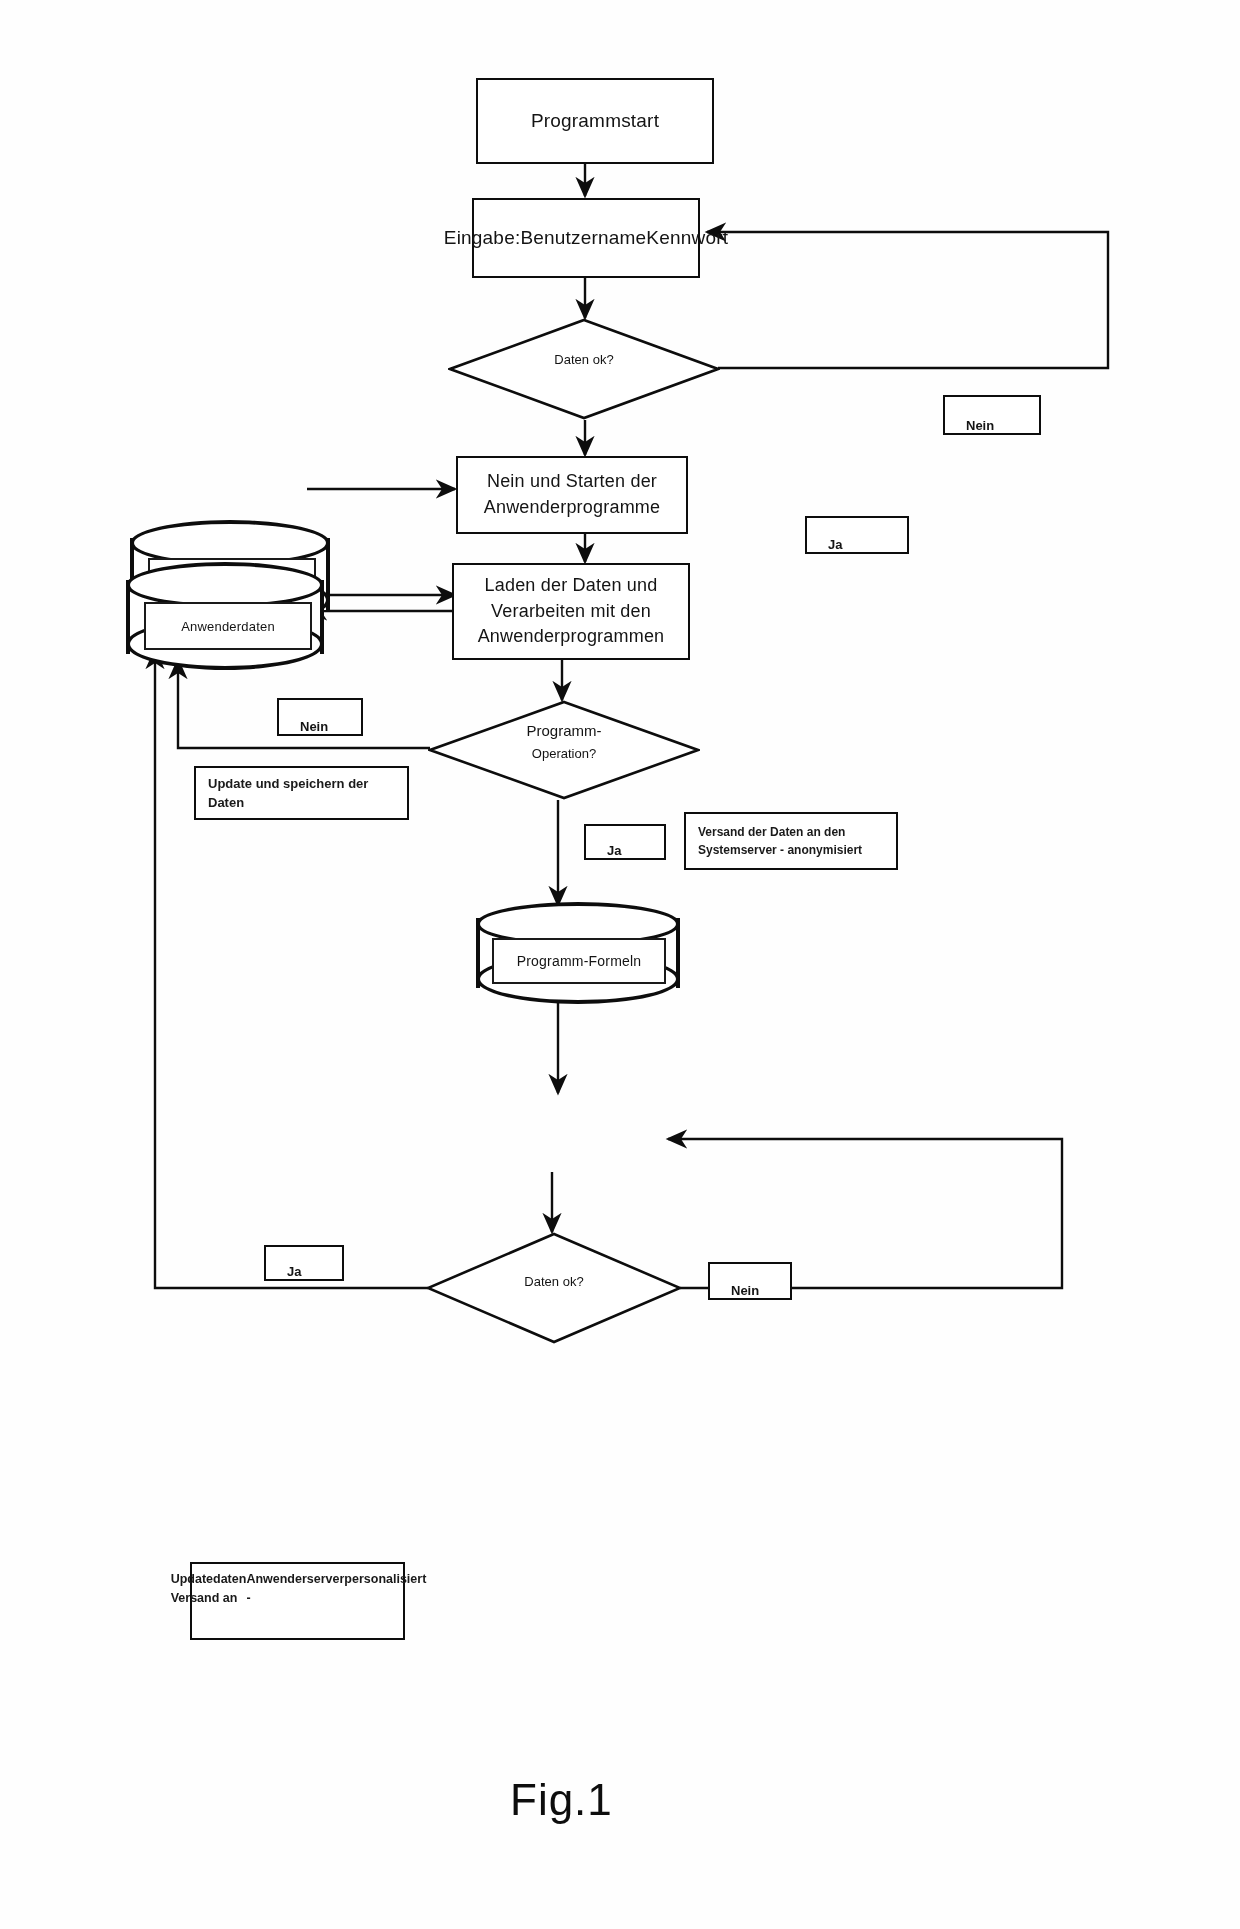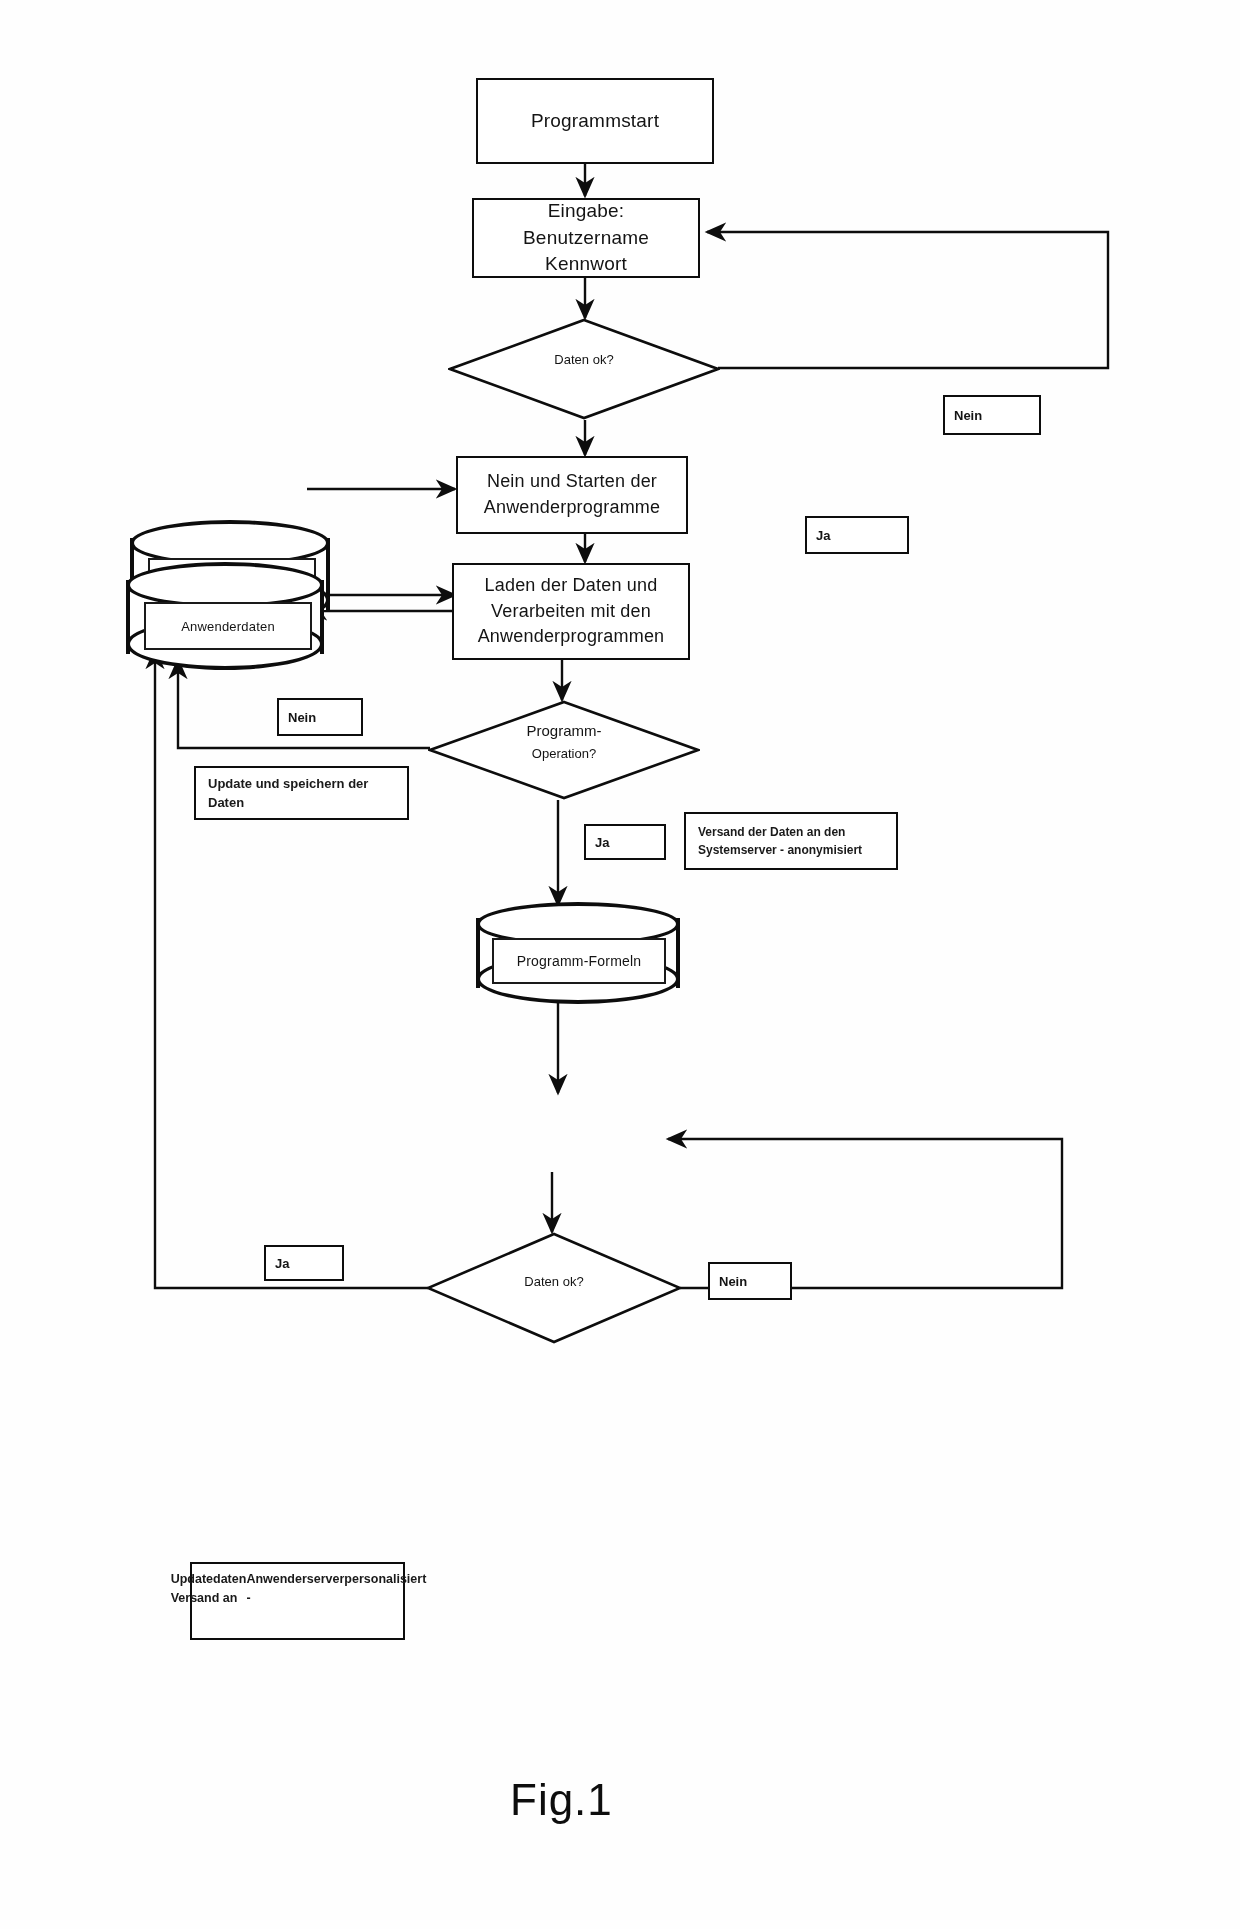--- a/index.html
+++ b/index.html
@@ -30,23 +30,23 @@
     text-align: center;
     line-height: 1.42;
     color: #141414;
     letter-spacing: 0.2px;
   }
   .pbox.big { font-size: 19px; }
   .label-box {
     border: 2px solid #0d0d0d;
     background: #ffffff;
     display: flex;
-    align-items: center;
+    align-items: flex-end;
     justify-content: flex-start;
-    padding-left: 9px;
+    padding-left: 21px;
     font-size: 13px;
     font-weight: bold;
     color: #141414;
   }
   .note-box {
     border: 2px solid #0d0d0d;
     background: #ffffff;
     display: flex;
     align-items: center;
     justify-content: flex-start;
@@ -158,21 +158,21 @@
       <path d="M680,1288 L1062,1288 L1062,1139 L668,1139" marker-end="url(#ah)"></path>
 
       <path d="M428,1288 L155,1288 L155,650" marker-end="url(#ah)"></path>
     </g>
   </svg>
 
   <div class="node pbox big" style="left:476px; top:78px; width:238px; height:86px;">
     <span>Programmstart</span>
   </div>
 
-  <div class="node pbox big" style="left:472px; top:198px; width:228px; height:80px; flex-direction:column;">
+  <div class="node pbox big" style="left:472px; top:198px; width:228px; height:80px; flex-direction:row;">
     <span>Eingabe:</span>
     <span>Benutzername</span>
     <span>Kennwort</span>
   </div>
 
   <div class="diamond" style="left:448px; top:318px; width:272px; height:102px;">
     <svg width="272" height="102" viewBox="0 0 272 102">
       <polygon points="136,2 270,51 136,100 2,51" fill="#ffffff" stroke="#0d0d0d" stroke-width="2.6"></polygon>
     </svg>
     <span class="dtext" style="top:32px;">Daten ok?</span>

